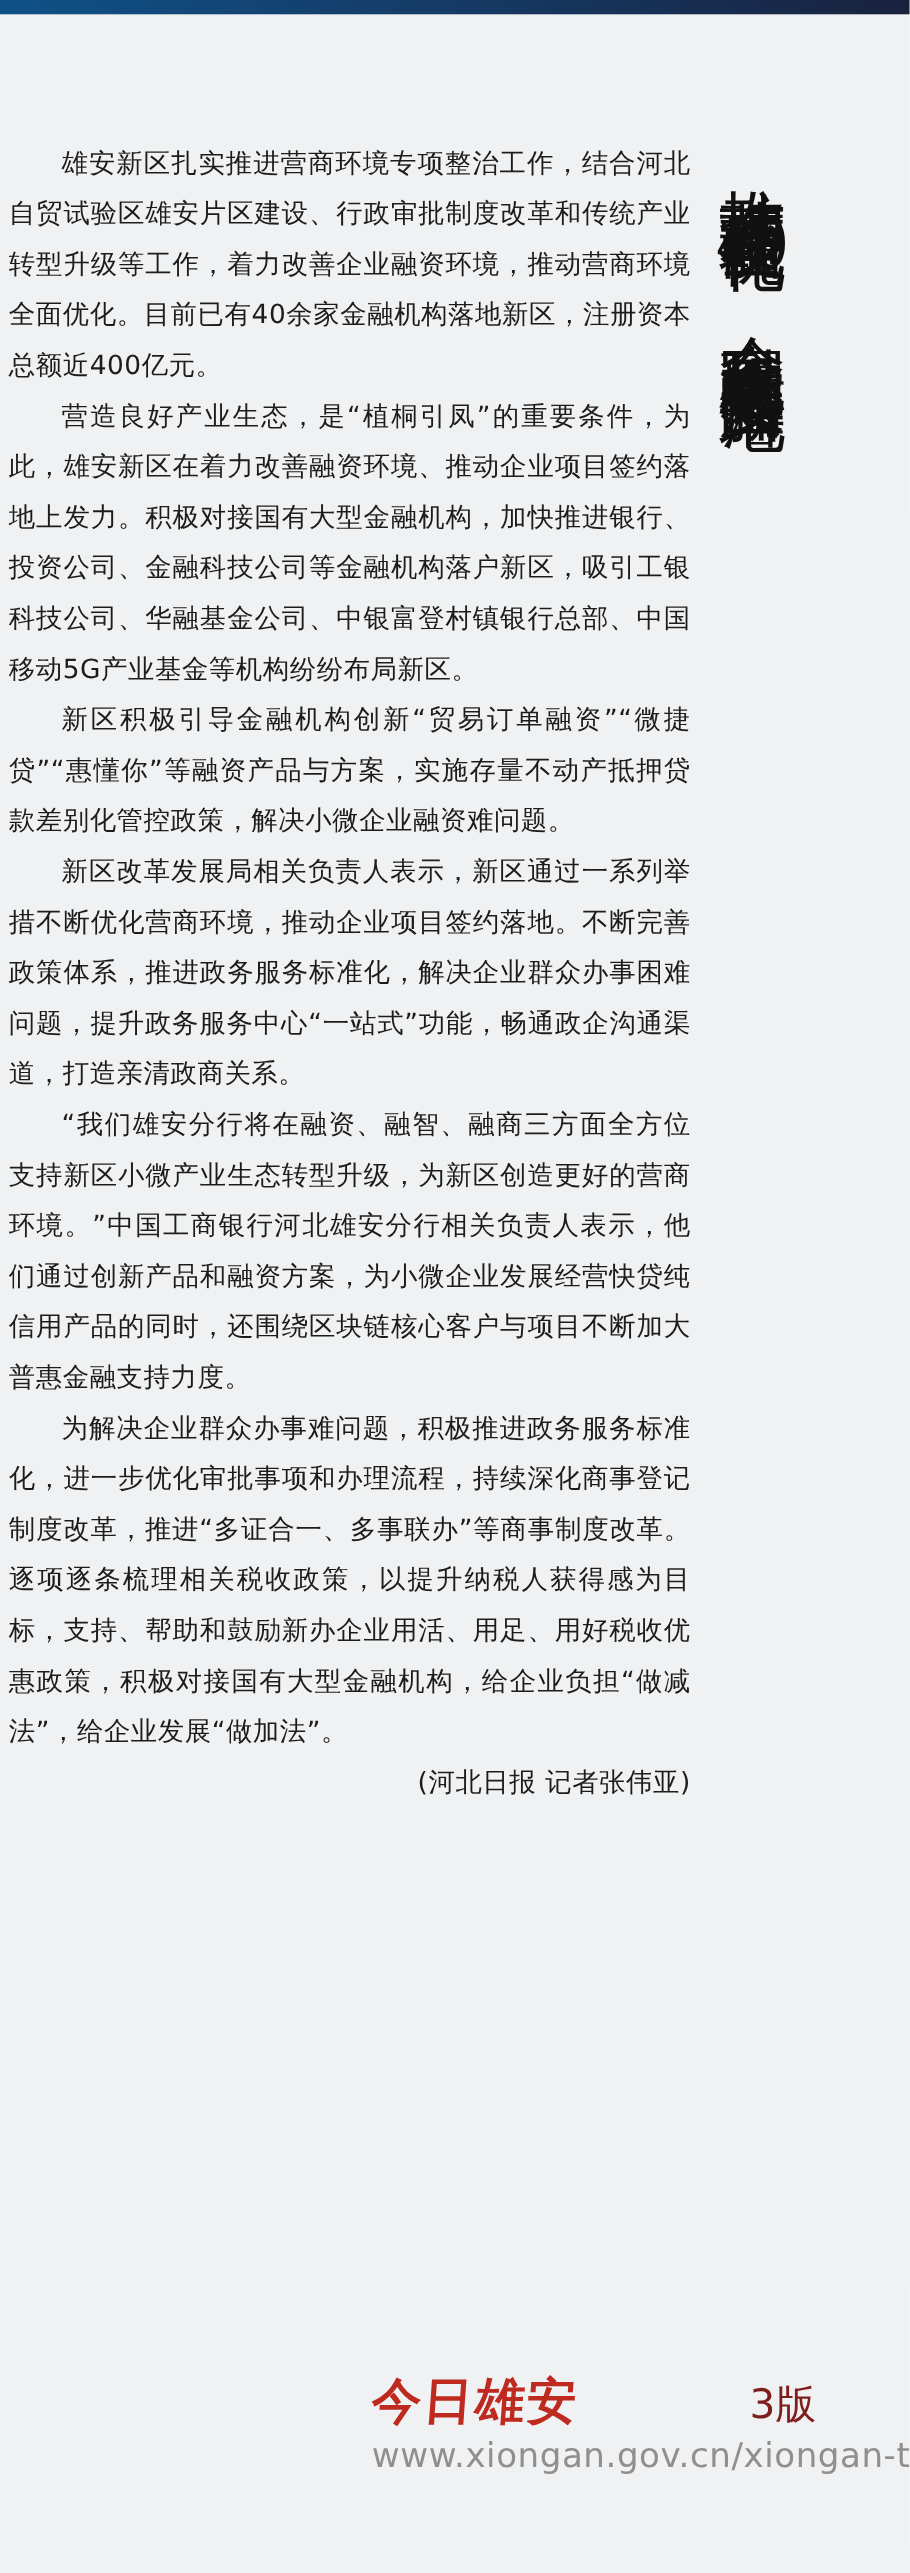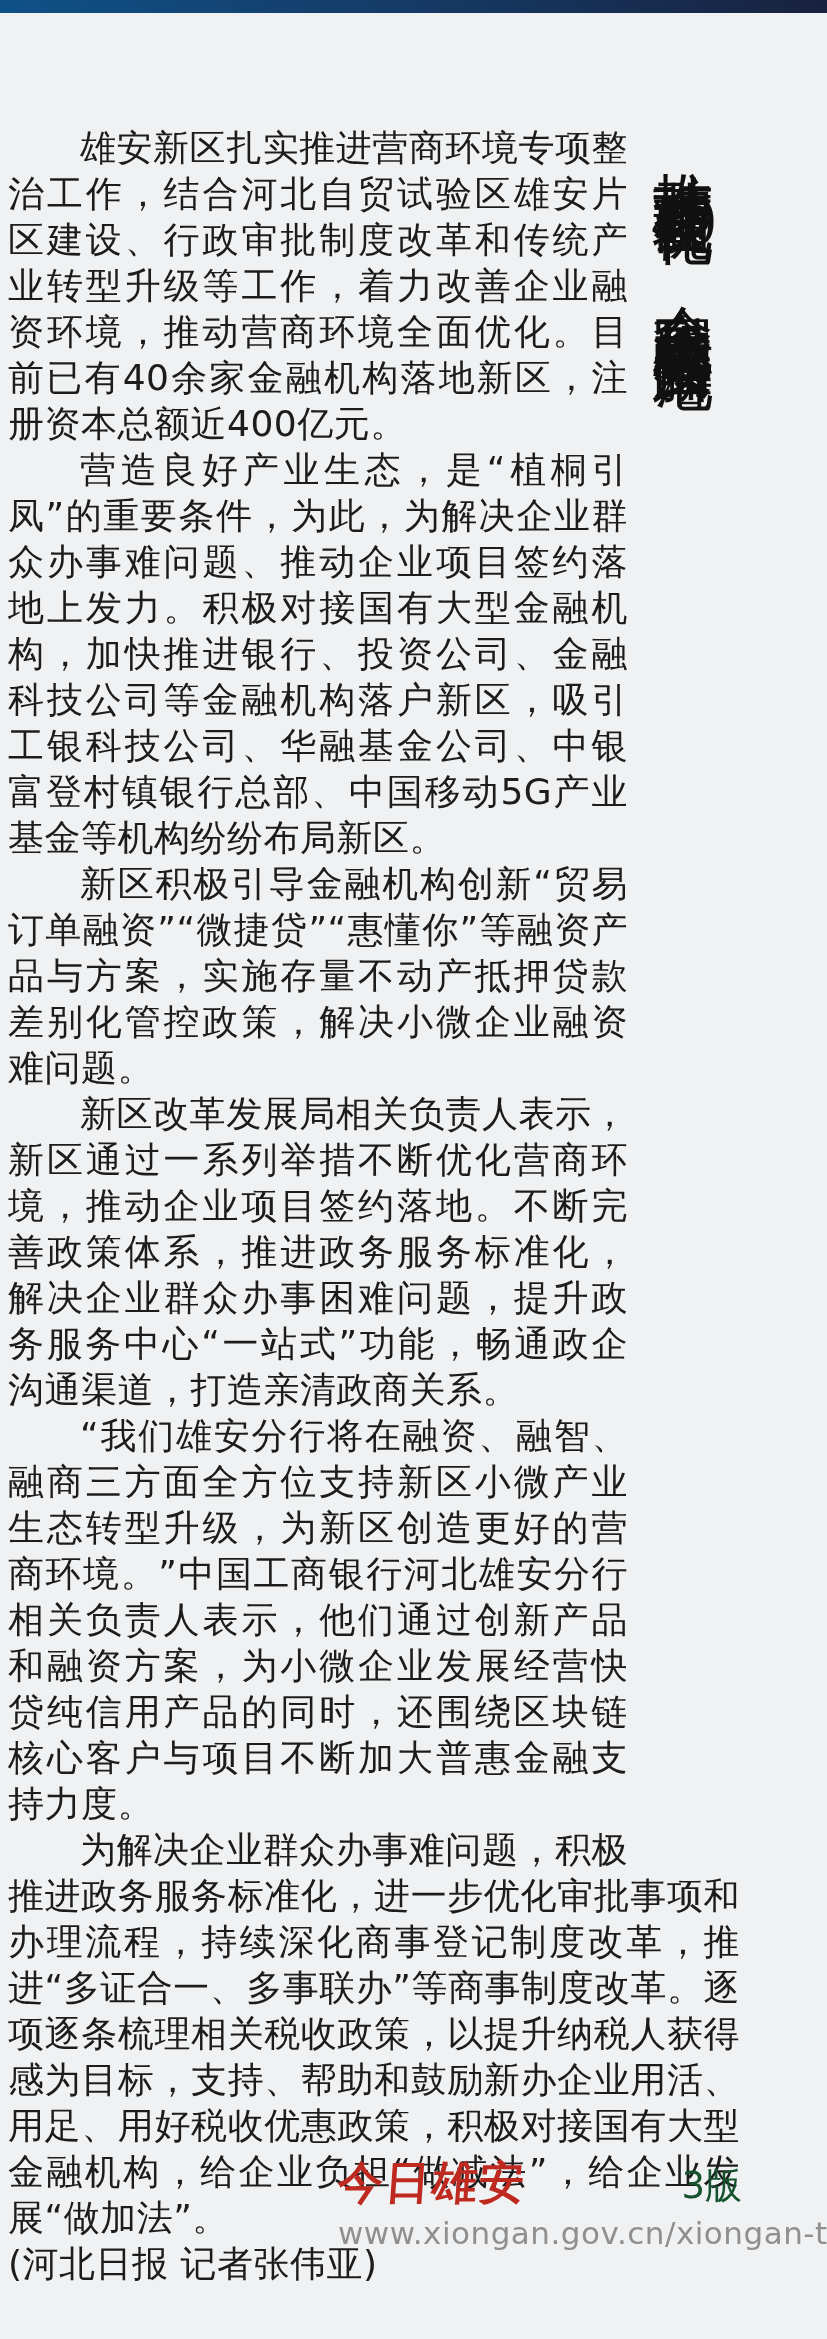--- a/index.html
+++ b/index.html
@@ -31,28 +31,28 @@
     color:#111;
   }
   .headline .tcu{
     text-combine-upright:all; 
     margin-top:28px;          
     margin-bottom:4px;
     font-family:"DejaVu Serif",serif;
   }
   .article p{
     margin:0;
-    font-size:36px;
+    font-size:24px;
     line-height:46px;
     text-align:justify;
     text-indent:2em;
     letter-spacing:0.5px;
   }
   .article p.byline{
-    text-align:left;
+    text-align:right;
     text-indent:0;
     padding-right:22px;
   }
   .footer{
     position:absolute;
     left:338px;
     top:2158px;
     width:404px;
   }
   .footer-row{
@@ -65,21 +65,21 @@
     font-weight:bold;
     font-size:45px;
     line-height:1.1;
     color:#bf2a20;
     display:inline-block;
     transform:skewX(-4deg);
     letter-spacing:2px;
   }
   .page-no{
     font-size:37px;
-    color:#14532d;
+    color:#7f1d1d;
   }
   .site-url{
     margin-top:4px;
     font-size:31px;
     letter-spacing:0.5px;
     color:#8f8f8f;
     white-space:nowrap;
   }
 </style>
 </head>
@@ -89,21 +89,21 @@
 
   <div class="topbar"></div>
 
   <div class="article">
 
     <div class="headline">
       <span>推动营商环境全面优化</span><span class="tcu">40</span><span>余家金融机构在雄安新区落地</span>
     </div>
 
     <p>雄安新区扎实推进营商环境专项整治工作，结合河北自贸试验区雄安片区建设、行政审批制度改革和传统产业转型升级等工作，着力改善企业融资环境，推动营商环境全面优化。目前已有40余家金融机构落地新区，注册资本总额近400亿元。</p>
-    <p>营造良好产业生态，是“植桐引凤”的重要条件，为此，为解决企业群众办事难问题、推动企业项目签约落地上发力。积极对接国有大型金融机构，加快推进银行、投资公司、金融科技公司等金融机构落户新区，吸引工银科技公司、华融基金公司、中银富登村镇银行总部、中国移动5G产业基金等机构纷纷布局新区。</p>
+    <p>营造良好产业生态，是“植桐引凤”的重要条件，为此，雄安新区在着力改善融资环境、推动企业项目签约落地上发力。积极对接国有大型金融机构，加快推进银行、投资公司、金融科技公司等金融机构落户新区，吸引工银科技公司、华融基金公司、中银富登村镇银行总部、中国移动5G产业基金等机构纷纷布局新区。</p>
     <p>新区积极引导金融机构创新“贸易订单融资”“微捷贷”“惠懂你”等融资产品与方案，实施存量不动产抵押贷款差别化管控政策，解决小微企业融资难问题。</p>
     <p>新区改革发展局相关负责人表示，新区通过一系列举措不断优化营商环境，推动企业项目签约落地。不断完善政策体系，推进政务服务标准化，解决企业群众办事困难问题，提升政务服务中心“一站式”功能，畅通政企沟通渠道，打造亲清政商关系。</p>
     <p>“我们雄安分行将在融资、融智、融商三方面全方位支持新区小微产业生态转型升级，为新区创造更好的营商环境。”中国工商银行河北雄安分行相关负责人表示，他们通过创新产品和融资方案，为小微企业发展经营快贷纯信用产品的同时，还围绕区块链核心客户与项目不断加大普惠金融支持力度。</p>
     <p>为解决企业群众办事难问题，积极推进政务服务标准化，进一步优化审批事项和办理流程，持续深化商事登记制度改革，推进“多证合一、多事联办”等商事制度改革。逐项逐条梳理相关税收政策，以提升纳税人获得感为目标，支持、帮助和鼓励新办企业用活、用足、用好税收优惠政策，积极对接国有大型金融机构，给企业负担“做减法”，给企业发展“做加法”。</p>
     <p class="byline">(河北日报 记者张伟亚)</p>
 
   </div>
 
   <div class="footer">
     <div class="footer-row">

